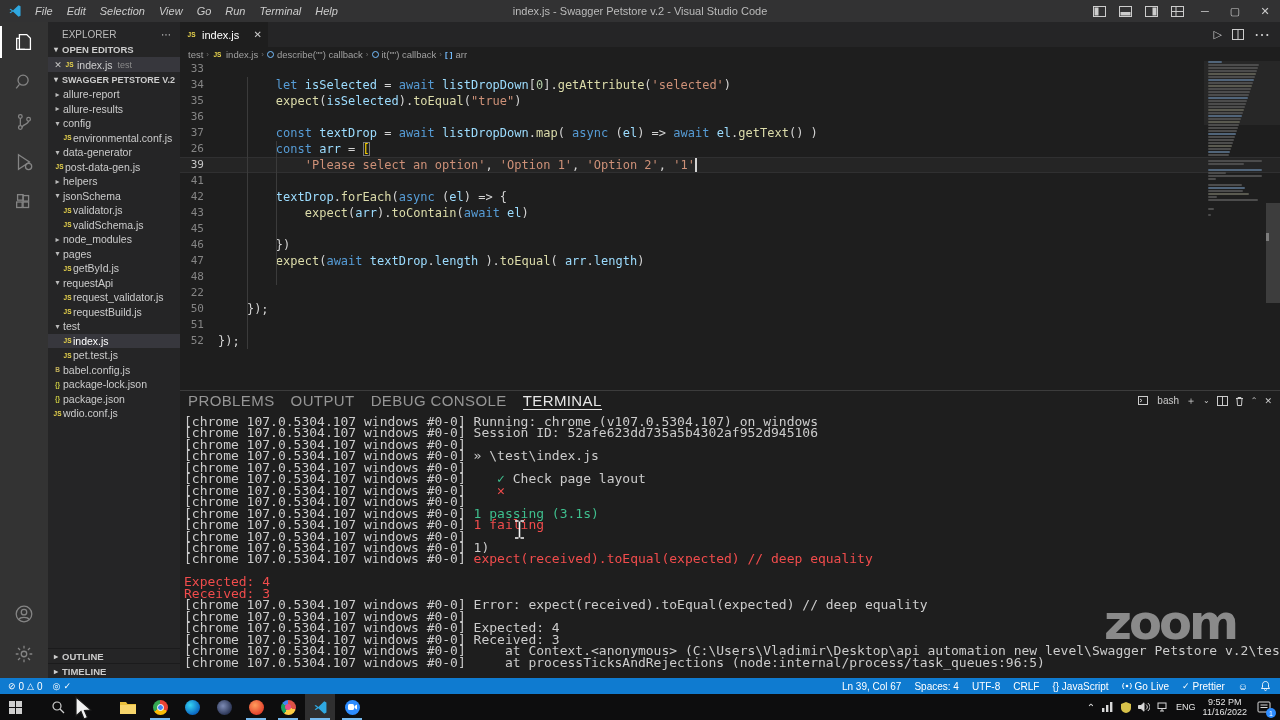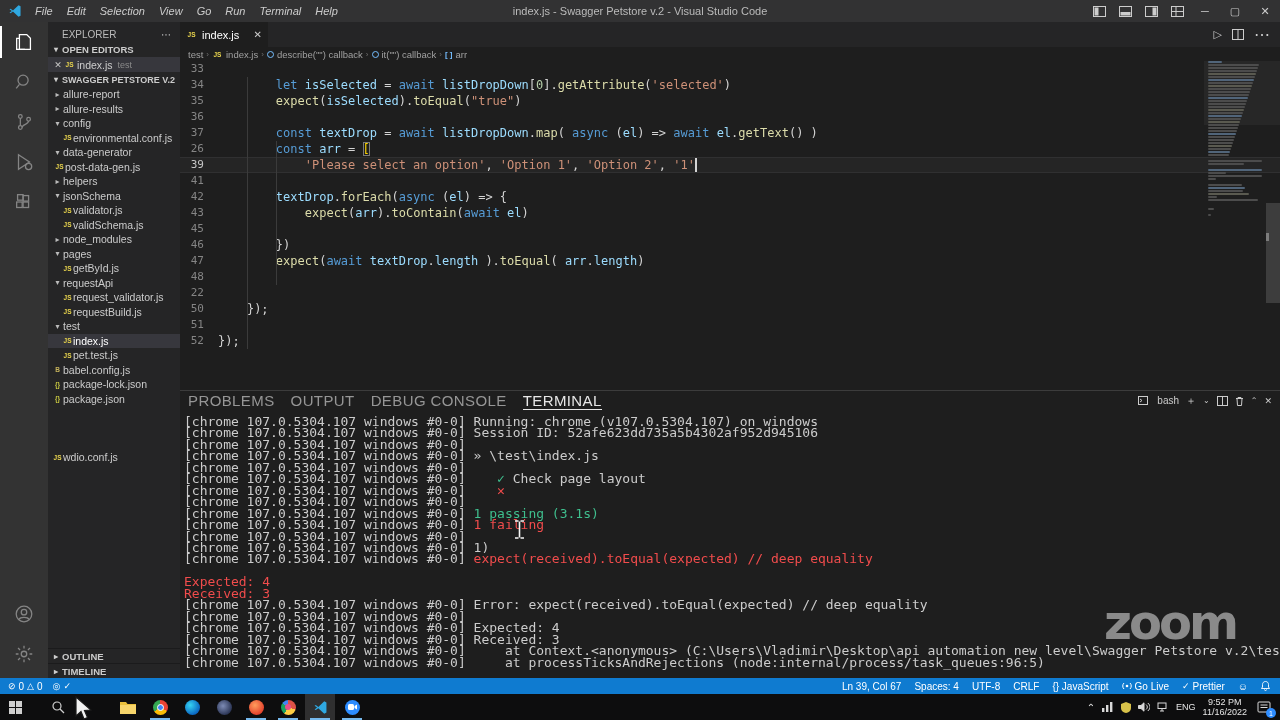--- a/index.html
+++ b/index.html
@@ -351,21 +351,21 @@
           <span>babel.config.js</span>
         </div>
         <div class="tree-row" style="padding-left: 4px;">
           <span class="ficon json">{}</span>
           <span>package-lock.json</span>
         </div>
         <div class="tree-row" style="padding-left: 4px;">
           <span class="ficon json">{}</span>
           <span>package.json</span>
         </div>
-        <div class="tree-row" style="padding-left: 4px; margin-top: 44px;">
+        <div class="tree-row" style="padding-left: 4px;">
           <span class="ficon js">JS</span>
           <span>wdio.conf.js</span>
         </div>
       </div>
     <div class="sb-bottom">
       <div class="sb-sec">
         <span class="chev">▸</span>
         <span>OUTLINE</span>
       </div>
       <div class="sb-sec">

